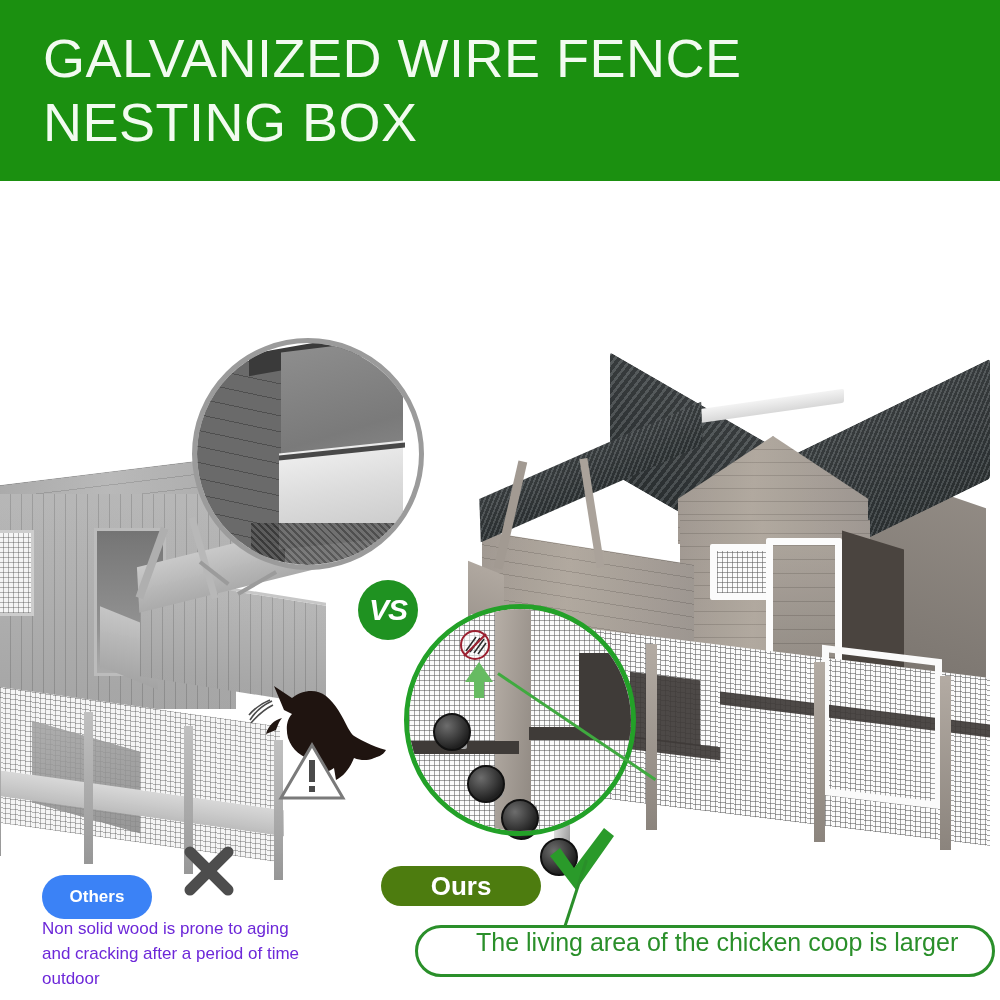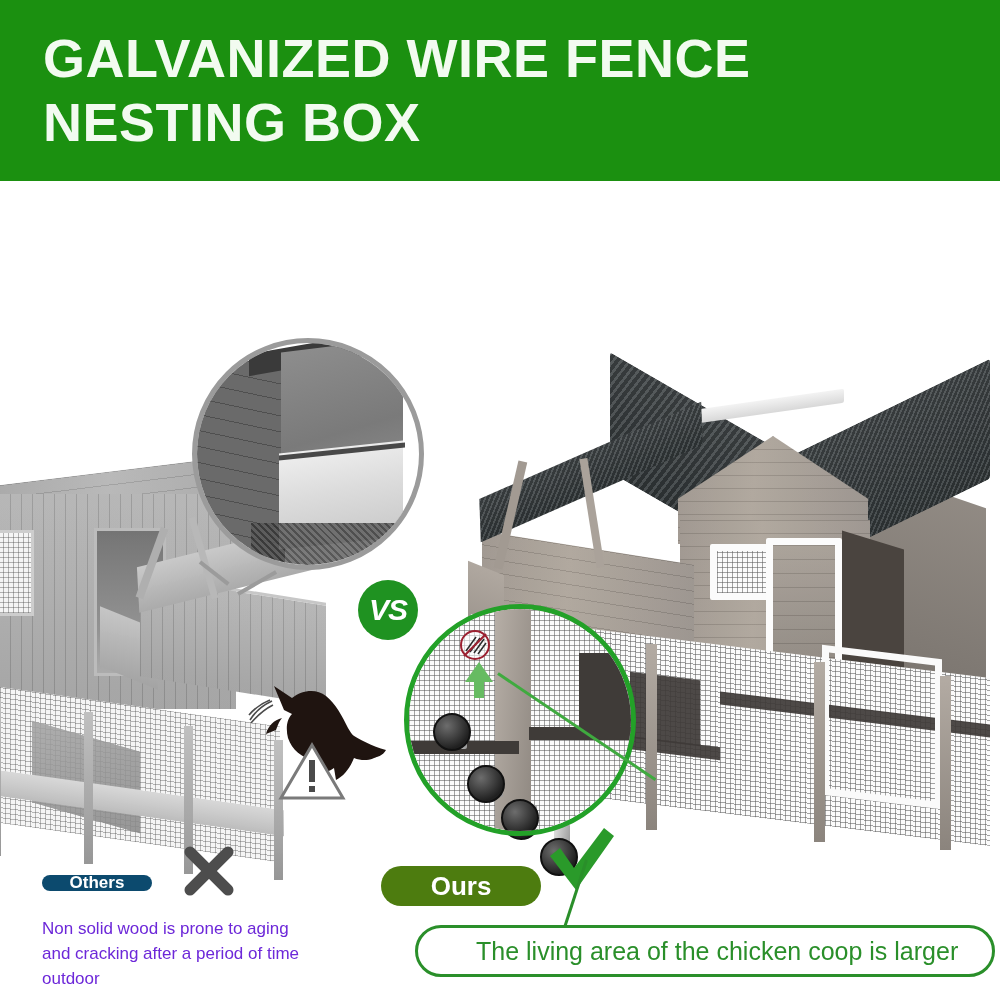--- a/index.html
+++ b/index.html
@@ -2,21 +2,21 @@
 <html><head>
 <meta charset="utf-8">
 <style>
   html,body{margin:0;padding:0;background:#fff;}
   body{width:1000px;height:1000px;font-family:"Liberation Sans",sans-serif;overflow:hidden;}
   .page{position:relative;width:1000px;height:1000px;background:#fff;overflow:hidden;}
 
   
   .banner{position:absolute;left:0;top:0;width:1000px;height:181px;background:#1b9010;}
   .banner-title{position:absolute;left:43px;top:26px;width:900px;color:#f2fbf0;
-    font-size:54px;line-height:64px;font-weight:700;letter-spacing:.5px;
+    font-size:54px;line-height:64px;font-weight:400;letter-spacing:.5px;
     font-family:"Liberation Sans",sans-serif;white-space:pre-line;}
 
   
   .sub{position:absolute;left:43px;top:196px;width:900px;color:#1d7a22;
     font-size:33px;line-height:42px;white-space:pre-line;}
 
   
   .wood{background:
       repeating-linear-gradient(180deg, rgba(0,0,0,.10) 0 1px, rgba(255,255,255,.05) 1px 13px),
       linear-gradient(95deg,#9c948c 0%,#ada49a 40%,#97908a 100%);}
@@ -164,31 +164,31 @@
   
   .green-leader{position:absolute;background:#3faa3f;height:3px;transform-origin:left center;}
 
   
   .xmark{position:absolute;left:180px;top:842px;width:58px;height:58px;}
   .checkmark{position:absolute;left:544px;top:826px;width:72px;height:70px;}
 
   
   .pill{position:absolute;display:flex;align-items:center;justify-content:center;
     border-radius:22px;font-weight:700;color:#fff;}
-  .pill-others{left:42px;top:875px;width:110px;height:16px;background:#0c4a6e;
+  .pill-others{left:42px;top:875px;width:110px;height:44px;background:#3b82f6;
     font-size:17px;}
   .pill-ours{left:381px;top:866px;width:160px;height:40px;background:#4d7c0f;
     font-size:26px;}
 
   
   .cap-others{position:absolute;left:42px;top:916px;width:330px;color:#6d28d9;
     font-size:17px;line-height:25px;white-space:pre-line;}
   .cap-ours{position:absolute;left:415px;top:925px;width:580px;height:52px;
     border:3px solid #2a8f2a;border-radius:26px;box-sizing:border-box;
-    display:flex;align-items:center;background:#fff;}
+    display:flex;background:#fff;}
   .cap-ours span{padding-left:58px;color:#2a8f2a;font-size:25px;}
   .cap-pointer{position:absolute;left:585px;top:860px;width:3px;height:70px;
     background:#2a8f2a;transform:rotate(18deg);transform-origin:top center;}
 </style>
 </head>
 <body>
 
 <div class="page">
 
   <div class="banner">

